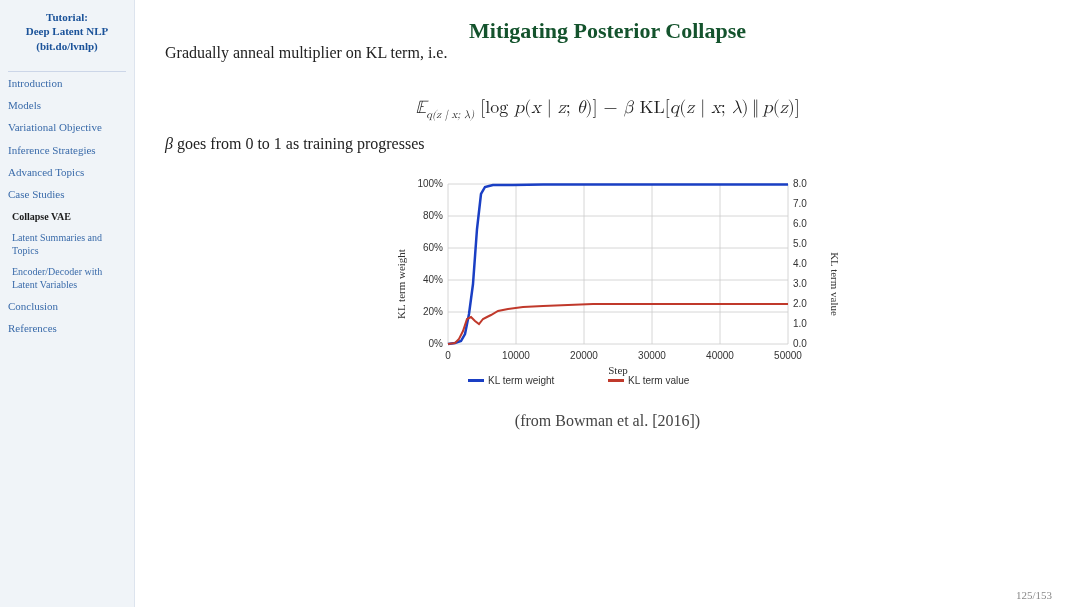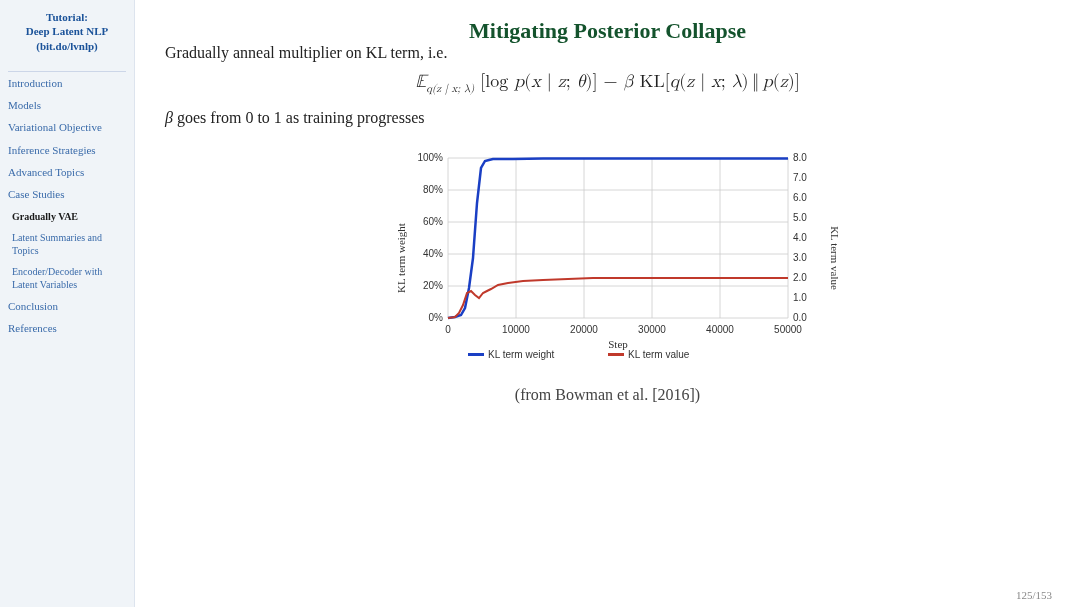--- a/index.html
+++ b/index.html
@@ -67,21 +67,21 @@
       text-align: center;
       color: #14532d;
       font-size: 22px;
       font-weight: bold;
       font-family: 'Latin Modern', Georgia, serif;
     }
 
     .content-text {
       font-size: 16px;
       color: #222;
-      margin-bottom: 0;
+      margin-bottom: 26px;
       font-family: 'Latin Modern', Georgia, serif;
     }
 
     .math-block {
       text-align: center;
       font-size: 18px;
       color: #222;
       margin: 8px 0 14px 0;
       font-family: 'Latin Modern Math', 'STIX Two Math', Georgia, serif;
     }
@@ -134,21 +134,21 @@
 Deep Latent NLP
 (bit.do/lvnlp)</div>
   <div class="sidebar-divider"></div>
 
   <div class="sidebar-item">Introduction</div>
   <div class="sidebar-item">Models</div>
   <div class="sidebar-item">Variational Objective</div>
   <div class="sidebar-item">Inference Strategies</div>
   <div class="sidebar-item">Advanced Topics</div>
   <div class="sidebar-item">Case Studies</div>
-  <div class="sidebar-item active sub">Gradually VAE</div>
+  <div class="sidebar-item active sub">Collapse VAE</div>
   <div class="sidebar-item sub">Latent Summaries and Topics</div>
   <div class="sidebar-item sub">Encoder/Decoder with Latent Variables</div>
   <div class="sidebar-item">Conclusion</div>
   <div class="sidebar-item">References</div>
 </div>
 
 <div id="main">
   <div class="slide-title">Mitigating Posterior Collapse</div>
 
   <div class="content-text">Gradually anneal multiplier on KL term, i.e.</div>

